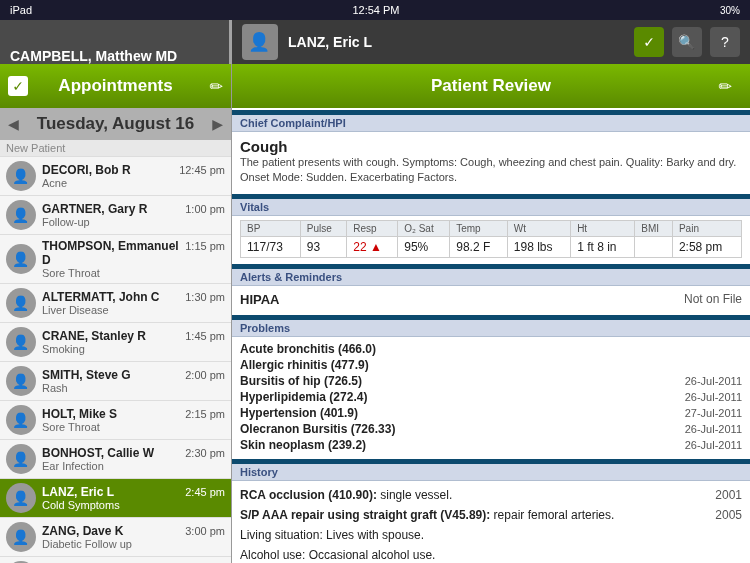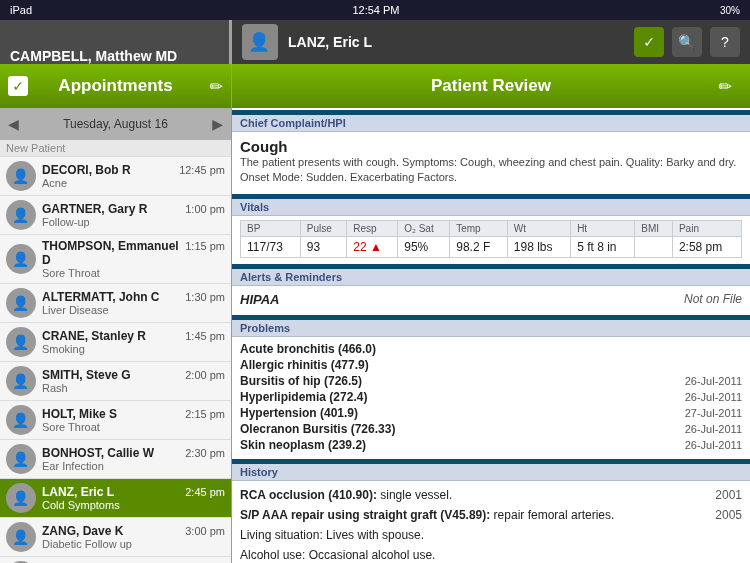--- a/index.html
+++ b/index.html
@@ -72,21 +72,21 @@
       width: 20px; height: 20px; background: #fff; border-radius: 3px;
       display: flex; align-items: center; justify-content: center;
       color: #5a8a00; font-size: 14px;
     }
 
     #date-nav {
       height: 32px; background: #b0b0b0;
       display: flex; align-items: center; justify-content: space-between;
       padding: 0 8px;
     }
-    #date-nav .date { font-size: 12px; font-weight: normal; color: #333; }
+    #date-nav .date { font-size: 17px; font-weight: bold; color: #333; }
     #date-nav .arrow { color: #555; font-size: 14px; cursor: pointer; }
 
     #appointments-list {
       flex: 1; overflow-y: auto; background: #f0f0f0;
     }
 
     .appt-item {
       display: flex; align-items: center; padding: 4px 6px;
       border-bottom: 1px solid #ddd; min-height: 38px;
       cursor: pointer; background: #f5f5f5;
@@ -155,21 +155,20 @@
     .vitals-table td {
       padding: 3px 6px; border: 1px solid #ccc; color: #222; font-size: 12px;
     }
     .vitals-table td.alert { color: #cc0000; }
 
     
     .alerts-section { padding: 4px 8px; }
     .alert-row {
       display: flex; justify-content: space-between; align-items: center;
       padding: 2px 0;
-      font-style: italic;
     }
     .alert-label { font-size: 13px; font-weight: bold; color: #222; }
     .alert-status { font-size: 12px; color: #555; }
 
     
     .problems-section { padding: 4px 8px; }
     .problem-row {
       display: flex; justify-content: space-between; align-items: center;
       padding: 1px 0;
     }
@@ -361,21 +360,21 @@
           <tr>
             <td>117/73</td>
             <td>93</td>
             <td class="alert">
               <span>22</span>
               <span style="color:#cc0000;"> ▲</span>
             </td>
             <td>95%</td>
             <td>98.2 F</td>
             <td>198 lbs</td>
-            <td>5 ft 8 in</td>
+            <td>1 ft 8 in</td>
             <td></td>
             <td>2:58 pm</td>
           </tr>
         </tbody>
           </table>
       </div>
 
       <div class="section-header">Alerts &amp; Reminders</div>
       <div class="alerts-section">
         <div class="alert-row">

